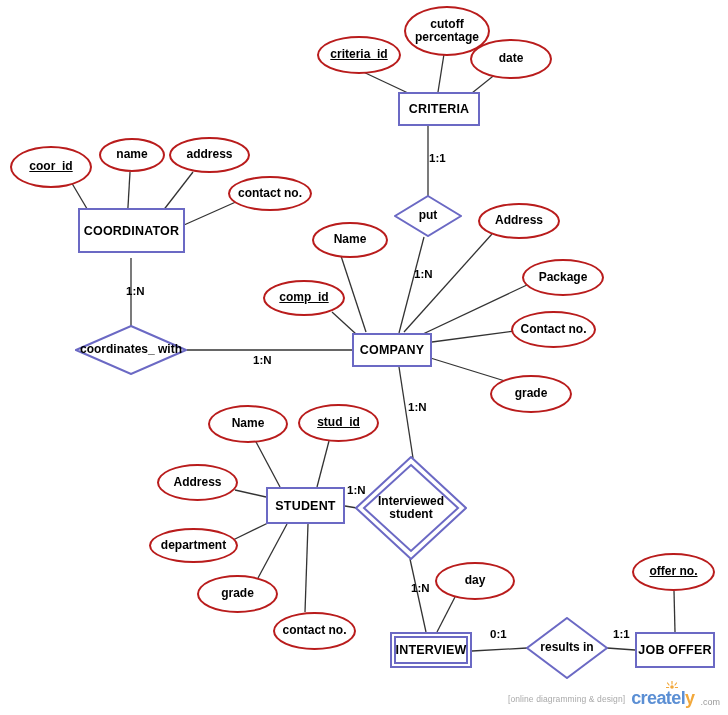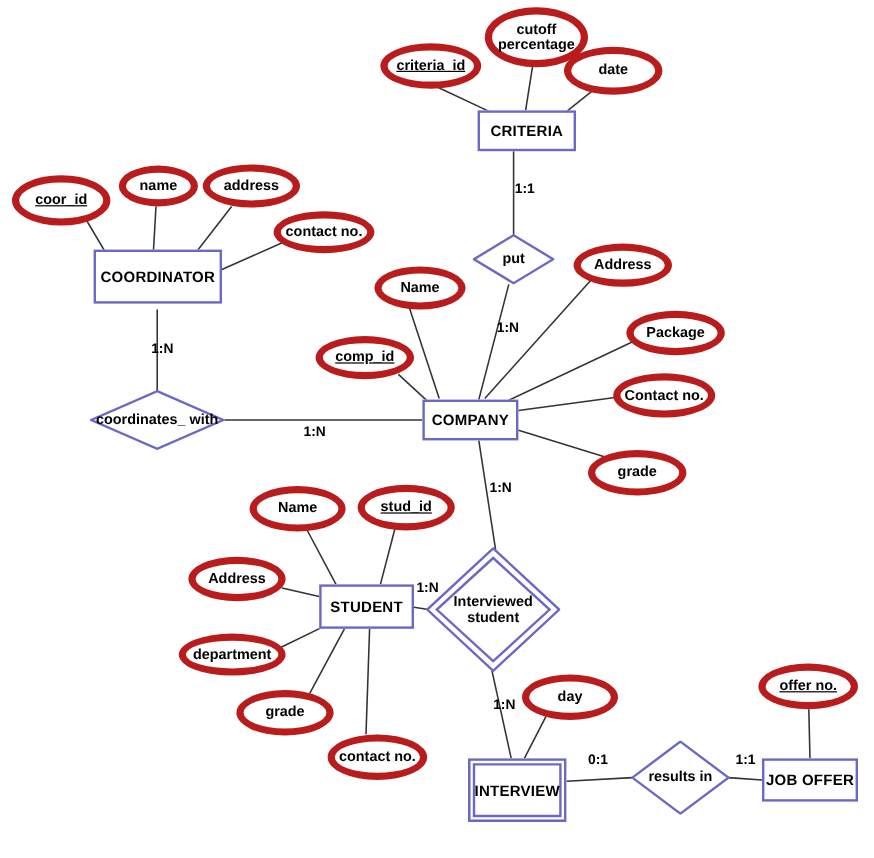--- a/index.html
+++ b/index.html
@@ -43,21 +43,21 @@
     font-weight: bold;
     letter-spacing: 0.2px;
   }
   .entity.weak {
     border: 2px solid #6b69c4;
     outline: none;
     box-shadow: inset 0 0 0 2px #ffffff, inset 0 0 0 4px #6b69c4;
   }
   
   .attr {
-    border: 6px solid #b91c1c;
+    border: 2px solid #b91c1c;
     background: #ffffff;
     border-radius: 50%;
     font-size: 12px;
     font-weight: bold;
   }
   .attr .key {
     text-decoration: underline;
   }
   
   .rel {
@@ -171,21 +171,21 @@
       </div>
       <div class="node entity" style="left: 78px; top: 208px; width: 107px; height: 45px;">
         <span>COORDINATOR</span>
       </div>
       <div class="node entity" style="left: 352px; top: 333px; width: 80px; height: 34px; text-align: center;">
         <span>COMPANY</span>
       </div>
       <div class="node entity" style="left: 266px; top: 487px; width: 79px; height: 37px;">
         <span>STUDENT</span>
       </div>
-      <div class="node entity weak" style="left: 390px; top: 632px; width: 82px; height: 53px;">
+      <div class="node entity weak" style="left: 390px; top: 632px; width: 82px; height: 36px;">
         <span>INTERVIEW</span>
       </div>
       <div class="node entity" style="left: 635px; top: 632px; width: 80px; height: 36px;">
         <span>JOB OFFER</span>
       </div>
       <div class="node attr" style="left: 317px; top: 36px; width: 84px; height: 38px;">
         <span class="key">criteria_id</span>
       </div>
       <div class="node attr" style="left: 404px; top: 6px; width: 86px; height: 50px;">
         <span>cutoff percentage</span>
@@ -276,14 +276,31 @@
       <div class="card" style="left: 414px; top: 268px;">1:N</div>
       <div class="card" style="left: 126px; top: 285px;">1:N</div>
       <div class="card" style="left: 253px; top: 354px;">1:N</div>
       <div class="card" style="left: 408px; top: 401px;">1:N</div>
       <div class="card" style="left: 347px; top: 484px;">1:N</div>
       <div class="card" style="left: 411px; top: 582px;">1:N</div>
       <div class="card" style="left: 490px; top: 628px;">0:1</div>
       <div class="card" style="left: 613px; top: 628px;">1:1</div>
     </div>
 
+  <div id="watermark">
+    <span class="wm-text">[online diagramming &amp; design]</span>
+    <span class="wm-brand">
+      <svg class="sparkle" viewBox="0 0 12 10">
+        <g stroke="#f2a83b" stroke-width="1.2" stroke-linecap="round">
+          <line x1="6" y1="0.5" x2="6" y2="3"></line>
+          <line x1="1.5" y1="2" x2="3" y2="4"></line>
+          <line x1="10.5" y1="2" x2="9" y2="4"></line>
+          <line x1="0.5" y1="6.5" x2="2.6" y2="6.5"></line>
+          <line x1="11.5" y1="6.5" x2="9.4" y2="6.5"></line>
+        </g>
+        <circle cx="6" cy="6" r="1.8" fill="#f2a83b"></circle>
+      </svg>
+      <span>creat</span><span>el</span><span class="y">y</span>
+    </span>
+    <span class="wm-dom">.com</span>
+  </div>
 
 </div>
 
 </body></html>

